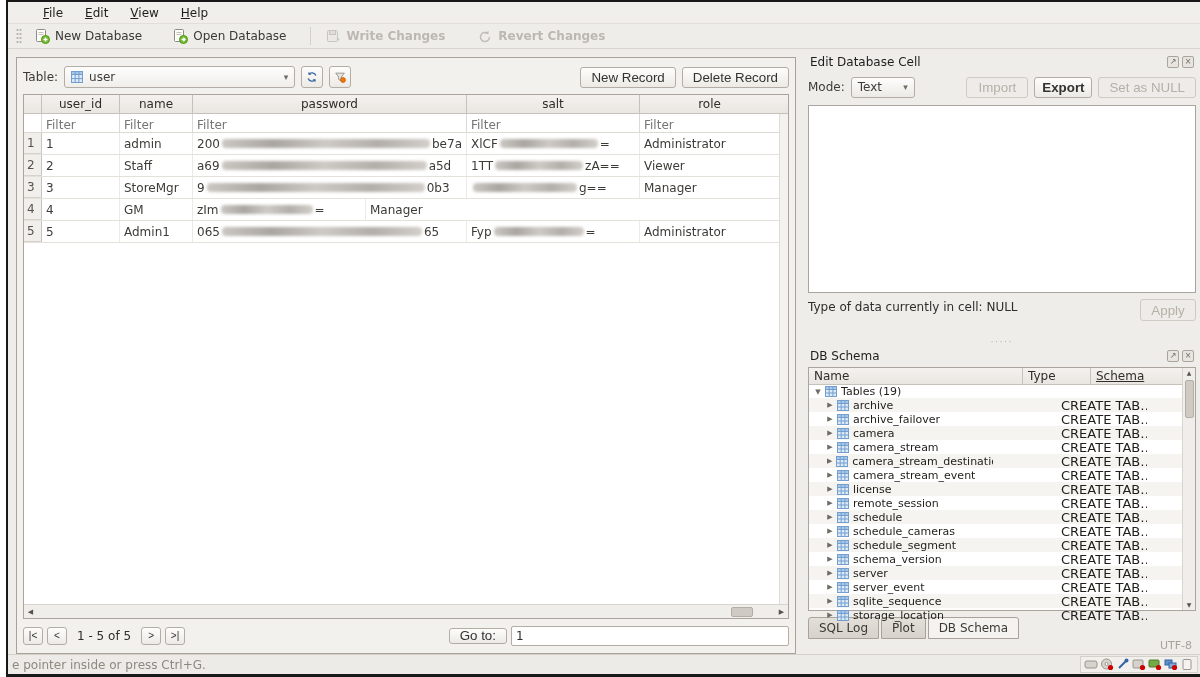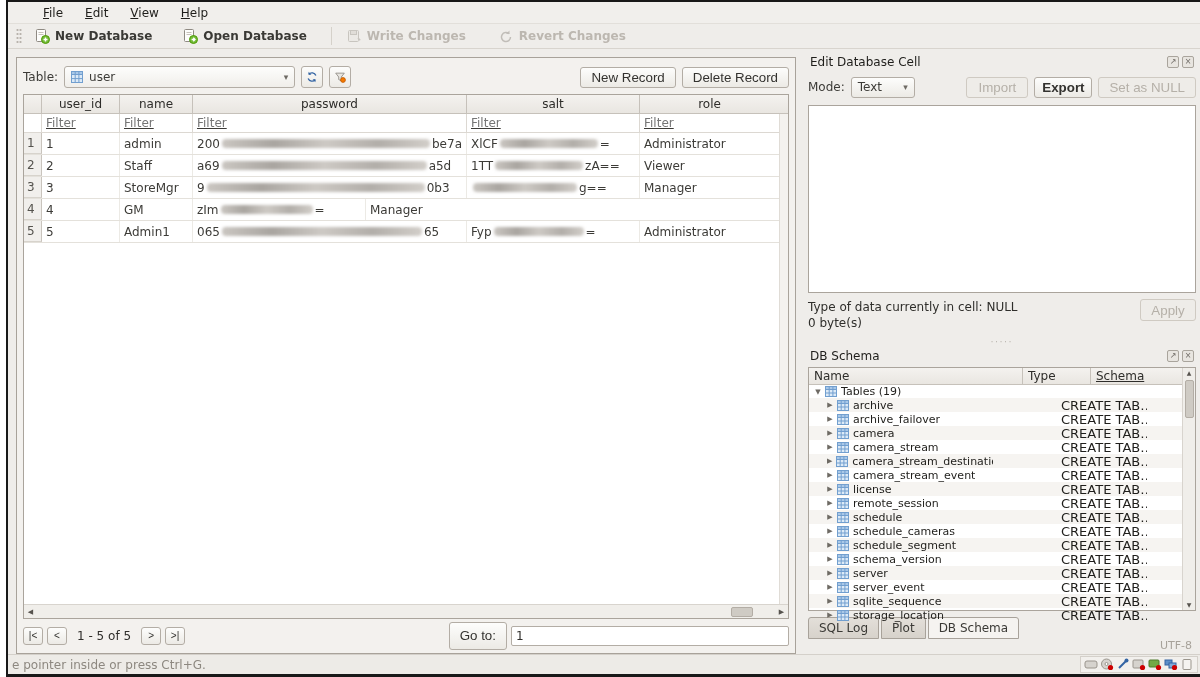--- a/index.html
+++ b/index.html
@@ -6,21 +6,21 @@
   html,body { width:1200px; height:677px; overflow:hidden; font-family:"DejaVu Sans","Liberation Sans",sans-serif; font-size:12px; color:#3c3b37; }
   .window { width:1200px; height:677px; background:#efedea; border:2px solid #181818; border-right:4px solid #2a2a2a; border-bottom:3px solid #181818; display:flex; flex-direction:column;margin-left:6px; }
 
   
   .menubar { height:22px; background:#f1efec; display:flex; align-items:center; padding-left:26px; gap:4px; border-bottom:1px solid #e2dfda; }
   .menu-item { display:inline-block; padding:2px 9px; color:#1f1e1b; cursor:default; }
   .menu-item::first-letter { text-decoration:underline; }
   .toolbar { height:25px; display:flex; align-items:center; background:#efedea; border-bottom:1px solid #d8d4ce; padding-left:4px; }
   .grip { width:6px; height:16px; margin:0 4px; background-image:radial-gradient(circle,#b8b3ac 1px,transparent 1.2px); background-size:3px 4px; }
   .tbtn { display:flex; align-items:center; gap:5px; padding:2px 8px; border-radius:3px; }
-  .tbtn .lbl { font-weight:bold; color:#3a3935; }
+  .tbtn .lbl { font-weight:normal; color:#3a3935; }
   .tbtn.disabled .lbl { color:#bcb7b0; font-weight:bold; }
   .tsep { width:1px; height:18px; background:#d5d1ca; margin:0 6px; }
 
   
   .btn { display:inline-flex; align-items:center; justify-content:center; border:1px solid #b3ada5; border-radius:3px; background:linear-gradient(#fdfdfc,#eceae5); padding:2px 10px; color:#33322f; }
   .btn.bold { font-weight:bold; }
   .btn.disabled { color:#b5b0a8; background:#eeece8; border-color:#cfcac2; }
 
   
   .main { flex:1; display:flex; min-height:0; }
@@ -39,39 +39,39 @@
   .combo .arr { margin-left:auto; color:#6e6a64; font-size:9px; }
   .iconbtn { width:22px; height:22px; display:inline-flex; align-items:center; justify-content:center; border:1px solid #b3ada5; border-radius:3px; background:linear-gradient(#fdfdfc,#eceae5); }
   .spacer { flex:1; }
 
   
   .grid { flex:1; border:1px solid #aaa49c; background:#fff; display:flex; flex-direction:column; min-height:0; position:relative; }
   .grow { display:flex; }
   .hrow { background:linear-gradient(#f4f2ef,#e9e6e1); border-bottom:1px solid #c6c1ba; height:19px; }
   .hcell { border-right:1px solid #c6c1ba; display:flex; align-items:center; justify-content:center; color:#2e2d2a; }
   .frow { height:19px; border-bottom:1px solid #dcd8d2; }
-  .fcell { border-right:1px solid #dcd8d2; display:flex; align-items:center;text-decoration:underline; }
+  .fcell { border-right:1px solid #dcd8d2; display:flex; align-items:flex-end; }
   .fcell input { width:100%; border:none; outline:none; background:transparent; color:#9d988f; font-size:12px; padding:0 4px; font-family:inherit; }
   .drow { height:22px; border-bottom:1px solid #e4e1db; background:#fff; }
   .dcell { border-right:1px solid #eceae5; display:flex; align-items:center; padding:0 4px; white-space:nowrap; overflow:hidden; }
   .numcell { background:#f1efec; border-right:1px solid #c9c4bd; border-bottom:1px solid #d7d3cc; display:flex; align-items:center; padding-left:3px; color:#55534e; }
   .c0{width:18px}.c1{width:78px}.c2{width:73px}.c3{width:274px}.c4{width:173px}.c5{flex:1}
   .redact { display:inline-block; height:9px; border-radius:4px; margin:0 2px;
             background:linear-gradient(90deg,#cac6c1,#a9a5a0 25%,#cdc9c4 50%,#b2aea9 75%,#d2cec9); filter:blur(1.6px); }
   .gridfill { flex:1; background:#fff; }
   .hscroll { height:14px; border-top:1px solid #d8d4ce; background:#f0eeea; display:flex; align-items:center; position:relative; }
   .sarrow { width:13px; height:12px; display:flex; align-items:center; justify-content:center; color:#56534e; font-size:7px; }
   .hthumb { position:absolute; right:35px; width:22px; height:10px; background:#cfcbc4; border:1px solid #b3ada5; border-radius:2px; }
   .vstrip { position:absolute; top:19px; right:0; bottom:14px; width:9px; border-left:1px solid #e0dcd6; background:#f4f2ef; }
 
   
   .pager { height:28px; display:flex; align-items:center; gap:4px; padding-top:5px; }
   .pbtn { width:20px; height:18px; padding:0; font-size:10px; }
   .plabel { padding:0 6px; color:#2f2e2b; }
-  .goto-btn { margin-left:auto; height:28px; }
+  .goto-btn { margin-left:auto; height:16px; }
   .goto-input { width:278px; height:20px; border:1px solid #b3ada5; border-radius:2px; padding:0 4px; font-family:inherit; font-size:12px; color:#2f2e2b; }
 
   
   .dock-title { display:flex; align-items:center; height:18px; padding:0 2px; }
   .dock-title .t { color:#1f1e1b; }
   .winbtns { margin-left:auto; display:flex; gap:3px; }
   .wbtn { width:12px; height:12px; border:1px solid #a9a49c; background:#e8e5e0; color:#6e6a64; font-size:8px; line-height:10px; text-align:center; border-radius:2px; }
   .moderow { display:flex; align-items:center; gap:6px; height:28px; margin-top:2px; }
   .mode-combo { width:64px; height:21px; display:flex; align-items:center; border:1px solid #b3ada5; border-radius:3px; background:linear-gradient(#fdfdfc,#eceae5); padding:0 6px; gap:8px; }
   .editor { flex:1; border:1px solid #aaa49c; background:#fff; margin-top:4px; }
@@ -344,21 +344,20 @@
           </span>
           <span class="spacer"></span>
           <button class="btn disabled" style="width:62px">Import</button>
           <button class="btn bold" style="width:58px">Export</button>
           <button class="btn disabled">Set as NULL</button>
         </div>
         <div class="editor"></div>
         <div class="cellinfo">
           <div class="lines">
             <div>Type of data currently in cell: NULL</div>
-            <div>0 byte(s)</div>
           </div>
           <span class="spacer"></span>
           <button class="btn disabled" style="width:56px;height:22px;">Apply</button>
         </div>
       </div>
 
       <div class="splitter">·····</div>
 
       <div class="schema-dock">
         <div class="dock-title">

